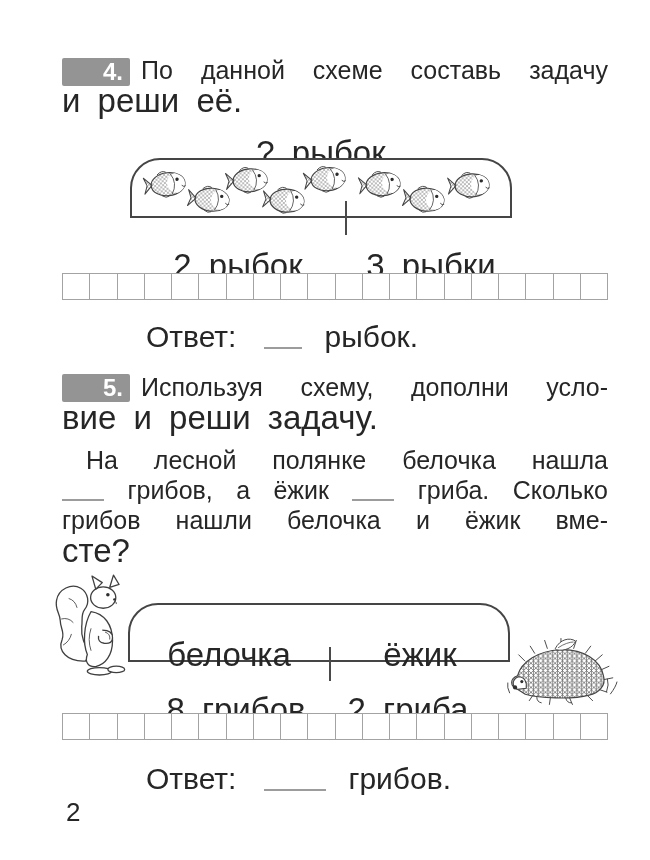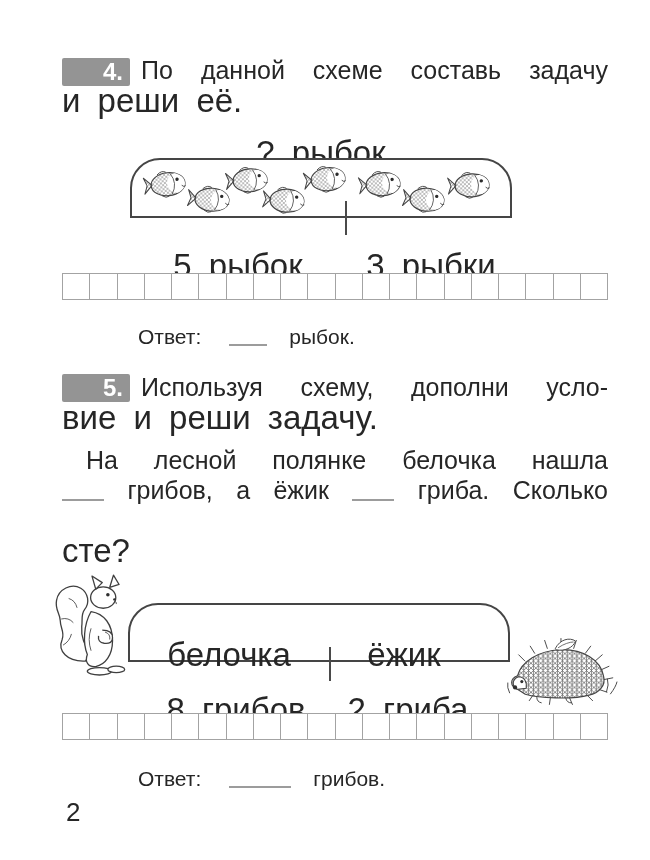--- a/index.html
+++ b/index.html
@@ -34,21 +34,21 @@
   .fg-left  .fish:nth-child(5){left:171px;top:4px;transform:rotate(-6deg);}
   .fg-right .fish:nth-child(1){left:226px;top:9px;transform:rotate(-5deg);}
   .fg-right .fish:nth-child(2){left:270px;top:24px;transform:rotate(4deg);}
   .fg-right .fish:nth-child(3){left:315px;top:10px;transform:rotate(-3deg);}
   
   .grid{position:absolute;left:62px;width:546px;height:27px;display:flex;
         border:1px solid #a3a3a3;box-sizing:border-box;background:#fff;}
   .grid .cell{flex:1;border-right:1px solid #a3a3a3;}
   .grid .cell:last-child{border-right:none;}
   
-  .answer{position:absolute;left:138px;font-size:21px;line-height:29px;white-space:nowrap;}
+  .answer{position:absolute;left:146px;font-size:30px;line-height:29px;white-space:nowrap;}
   .blank{display:inline-block;height:18px;border-bottom:2px solid #9c9c9c;vertical-align:-2px;}
   .blank.b38{width:38px;margin:0 22px 0 28px;}
   .blank.b62{width:62px;margin:0 22px 0 28px;}
   .blank.inline{width:42px;}
   
   .illu{position:absolute;}
   .pagenum{position:absolute;left:66px;top:797px;font-size:26px;}
   svg{display:block;}
 </style>
 </head>
@@ -147,21 +147,21 @@
     <svg class="fish">
           <use href="#sym-fish"></use>
         </svg>
         <svg class="fish">
           <use href="#sym-fish"></use>
         </svg>
       </div>
   </div>
   <div class="divider" style="left:345px;top:201px;height:34px"></div>
 
-  <div class="tline wsp centered" style="left:238px;top:230px">5 рыбок</div>
+  <div class="tline wsp centered" style="left:238px;top:230px">2 рыбок</div>
   <div class="tline wsp centered" style="left:431px;top:230px">3 рыбки</div>
 
   <div class="grid" style="top:273px">
     <div class="cell"></div>
   <div class="cell"></div>
       <div class="cell"></div>
       <div class="cell"></div>
       <div class="cell"></div>
       <div class="cell"></div>
       <div class="cell"></div>
@@ -188,33 +188,34 @@
   <div class="jline narrow" style="top:373px">Используя схему, дополни усло-</div>
   <div class="tline wsp" style="left:62px;top:403px">вие и реши задачу.</div>
 
   <div class="jline" style="top:476px">
     <span class="blank inline"></span>
     <span>грибов, а ёжик</span>
     <span class="blank inline"></span>
     <span>гриба. Сколько</span>
   </div>
   <div class="jline" style="top:446px;text-indent:24px">На лесной полянке белочка нашла</div>
+  <div class="jline" style="top:506px">грибов нашли белочка и ёжик вме-</div>
   <div class="tline" style="left:62px;top:536px">сте?</div>
 
 
   <svg class="illu" style="left:50px;top:571px;width:84px;height:110px">
       <use href="#sym-squirrel"></use>
     </svg>
   <svg class="illu" style="left:502px;top:634px;width:116px;height:73px">
       <use href="#sym-hedgehog"></use>
     </svg>
 
   <div class="dbox" style="left:128px;top:603px;width:382px;height:59px"></div>
   <div class="tline wsp centered" style="left:229px;top:619px">белочка</div>
-  <div class="tline wsp centered" style="left:404px;top:619px">ёжик</div>
+  <div class="tline wsp centered" style="left:420px;top:619px">ёжик</div>
   <div class="divider" style="left:329px;top:647px;height:34px"></div>
 
   <div class="tline wsp centered" style="left:236px;top:674px">8 грибов</div>
   <div class="tline wsp centered" style="left:408px;top:674px">2 гриба</div>
 
   <div class="grid" style="top:713px">
     <div class="cell"></div>
   <div class="cell"></div>
       <div class="cell"></div>
       <div class="cell"></div>

